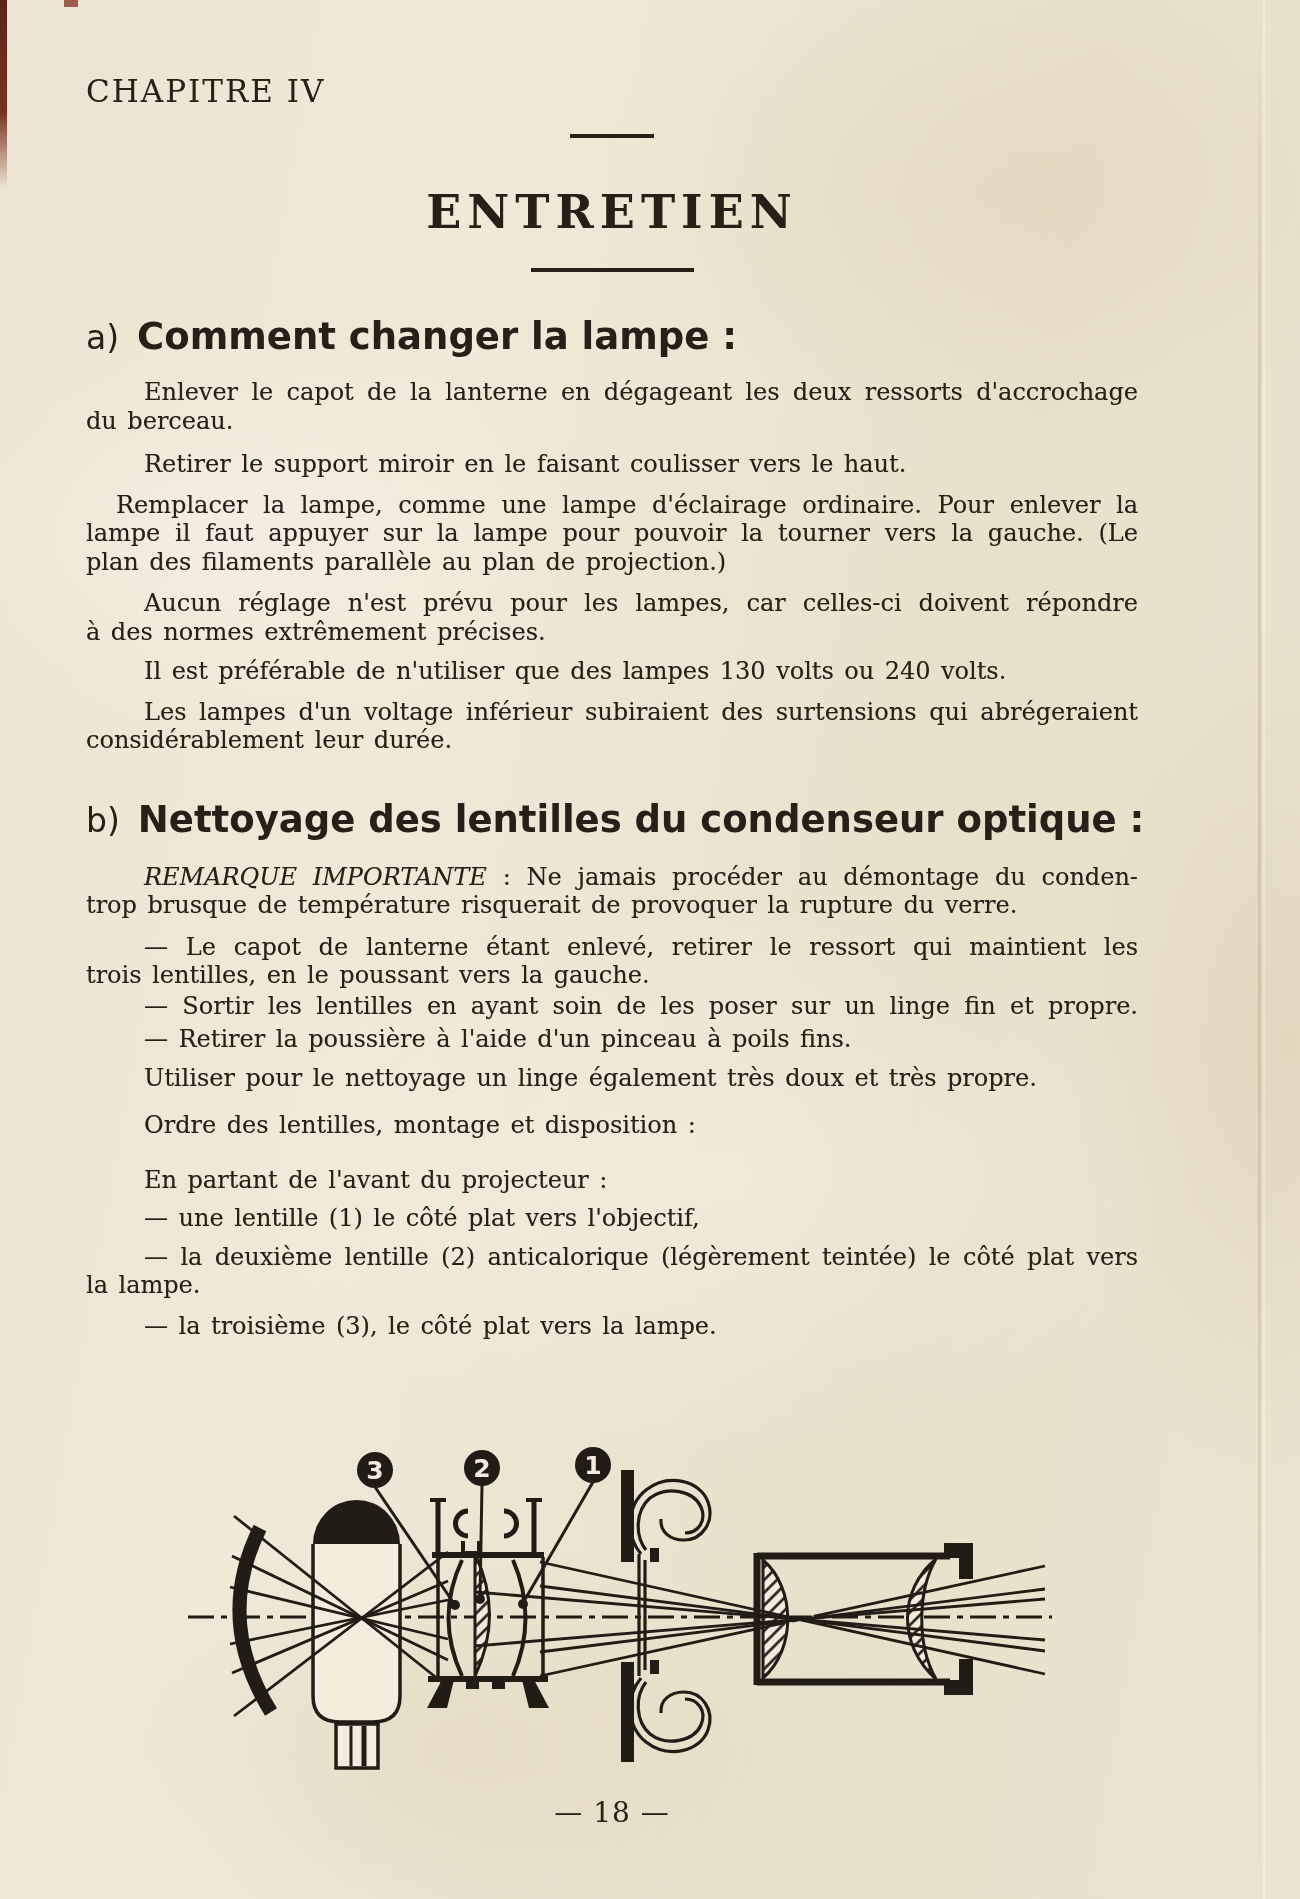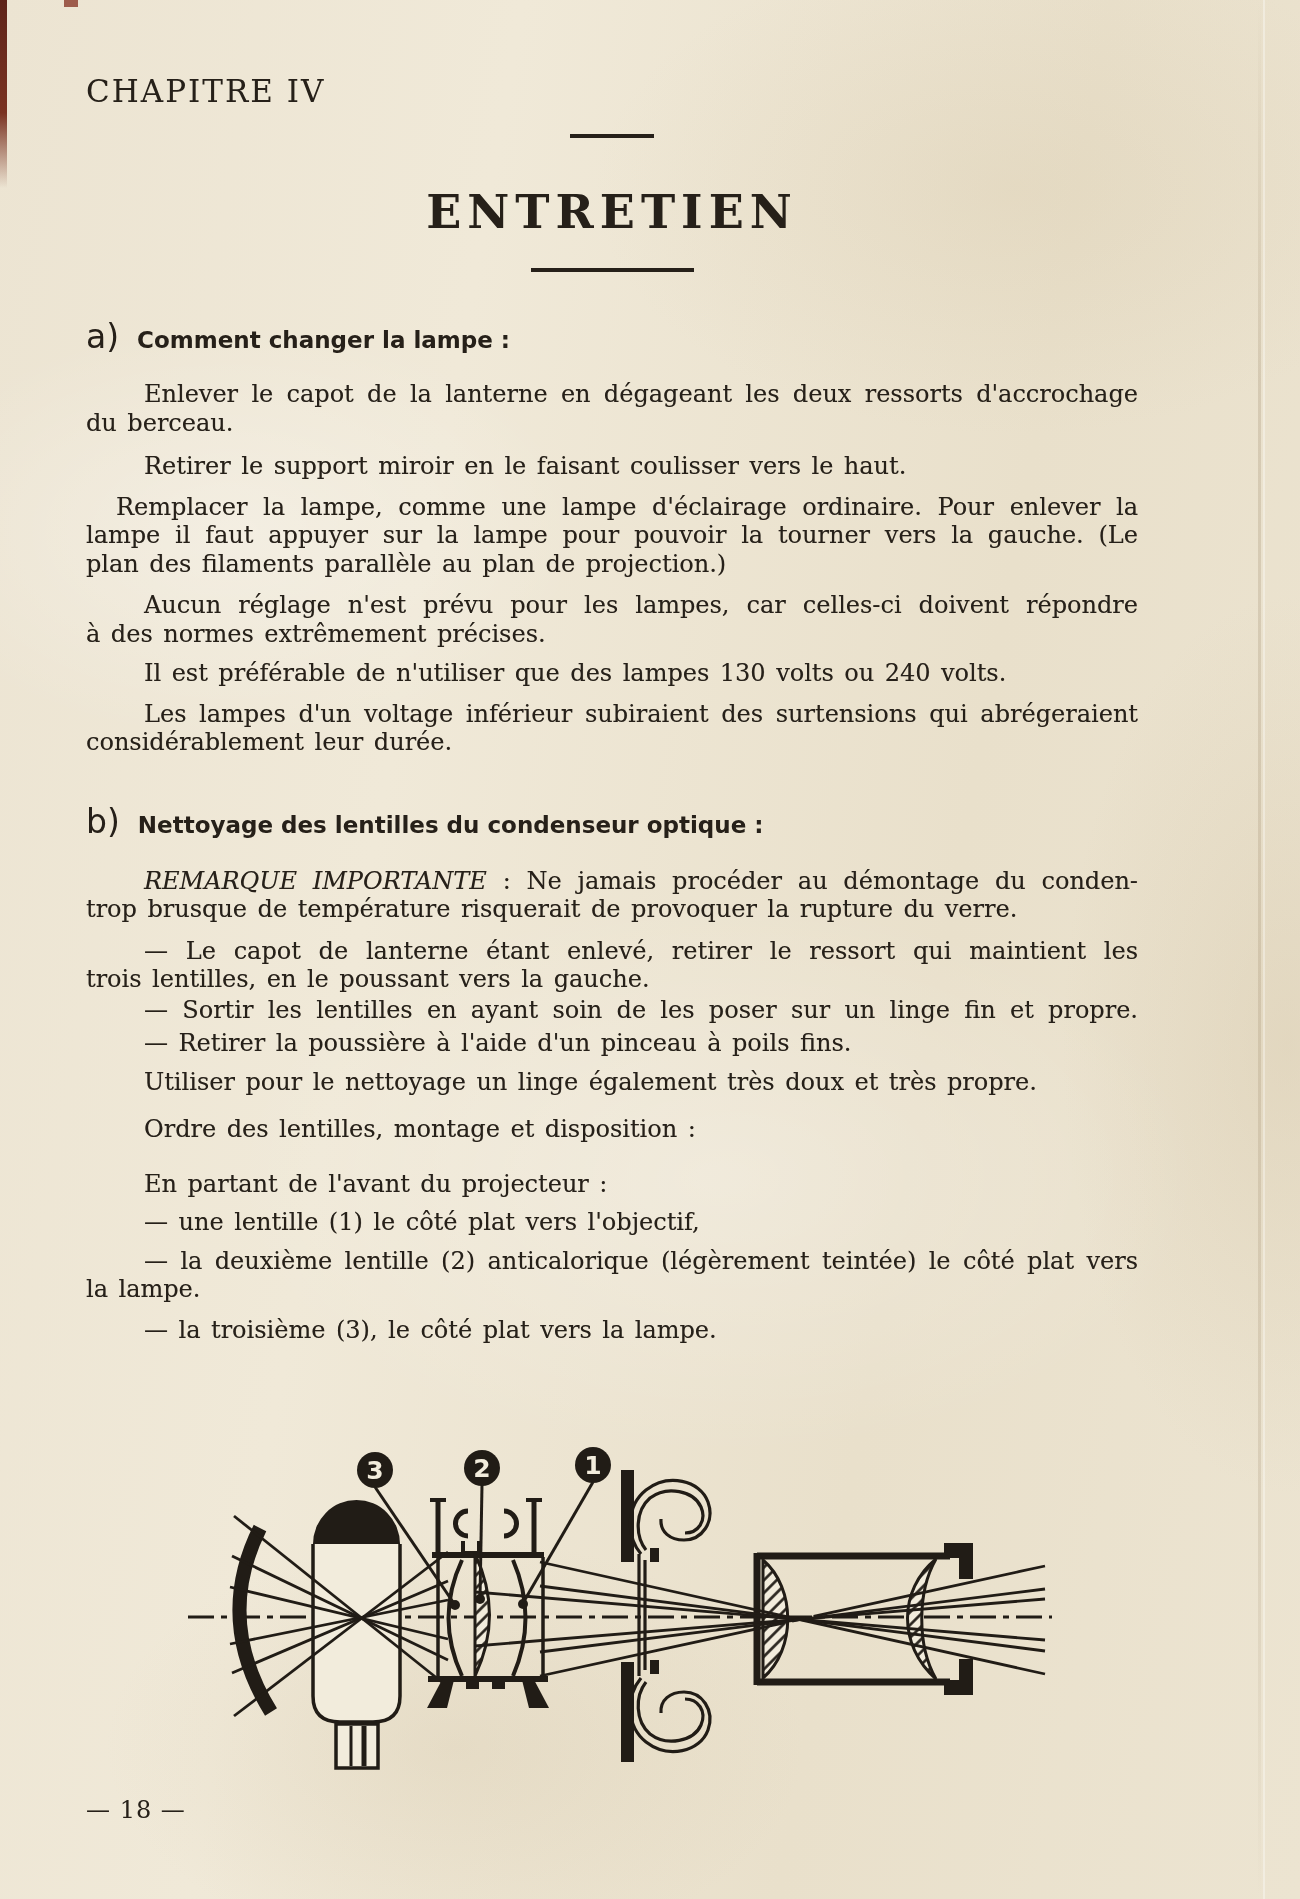--- a/index.html
+++ b/index.html
@@ -26,21 +26,21 @@
   .col{position:relative;margin-left:86px;width:1052px;z-index:2;}
 
   .chapter{margin-top:74px;text-align:left;font-size:31px;line-height:34px;letter-spacing:2px;}
   .rule-sm{width:84px;height:4px;background:#262019;margin:26px auto 0;}
   .title{margin-top:51px;text-align:center;font-size:46px;line-height:46px;font-weight:bold;letter-spacing:6px;}
   .rule-md{width:163px;height:4px;background:#262019;margin:33px auto 0;}
 
   .sec-head{display:flex;align-items:baseline;gap:18px;line-height:40px;
     font-family:"DejaVu Sans","Liberation Sans",sans-serif;}
   .sec-head .sec-label{font-size:33px;font-weight:400;}
-  .sec-head h2{margin:0;font-size:23px;font-weight:bold;letter-spacing:0;white-space:nowrap;}
+  .sec-head h2{margin:0;font-size:37px;font-weight:bold;letter-spacing:0;white-space:nowrap;}
   .sec-head.a{margin-top:45px;}
   .sec-head.b{margin-top:45px;}
 
   .bline{font-size:24px;line-height:28.5px;word-spacing:0.12em;
     text-shadow:0.2px 0.2px 0 rgba(40,33,26,.35);}
   .bline.just{text-align:justify;text-align-last:justify;}
   .bline.last{text-align:left;}
   .bline.last.fill{text-align:justify;text-align-last:justify;}
   .indent-normal .first{padding-left:58px;}
   .indent-small  .first{padding-left:30px;}
@@ -65,22 +65,22 @@
 
   h3.attention{margin:48px 0 0;text-align:center;font-family:"DejaVu Sans","Liberation Sans",sans-serif;
     font-size:26px;line-height:30px;font-weight:bold;letter-spacing:1px;}
 
   svg.diagram{position:absolute;left:0;top:0;width:1300px;height:1899px;z-index:1;pointer-events:none;}
   .ink-s{stroke:#211c16;fill:none;}
   .ink-f{fill:#211c16;stroke:none;}
   .paper-f{fill:#f2ecdc;}
   .num{font-family:"DejaVu Sans","Liberation Sans",sans-serif;font-weight:bold;font-size:25px;fill:#f2ecdc;}
 
-  .footer{position:absolute;left:86px;top:1796px;width:1052px;text-align:left;
-    font-size:24px;letter-spacing:1px;z-index:2;}
+  .footer{position:absolute;left:86px;top:1796px;width:1052px;text-align:center;
+    font-size:28px;letter-spacing:1px;z-index:2;}
 </style>
 </head>
 <body>
 
 <div class="page">
 
   <div class="edge-mark"></div>
   <div class="edge-speck"></div>
   <div class="crease"></div>
   <div class="crease2"></div>

